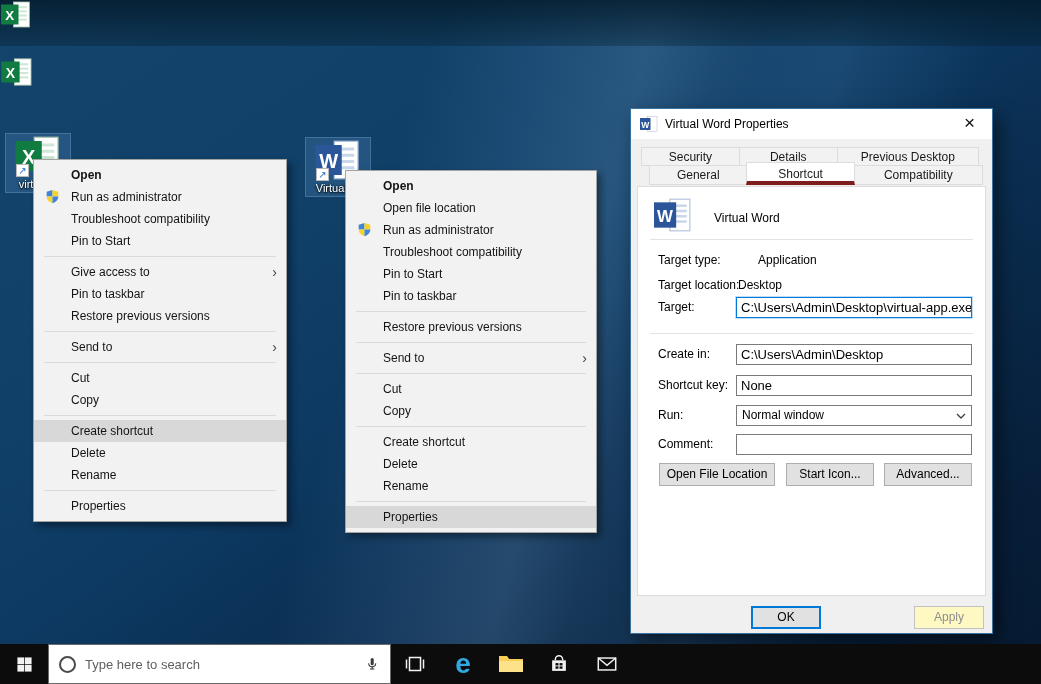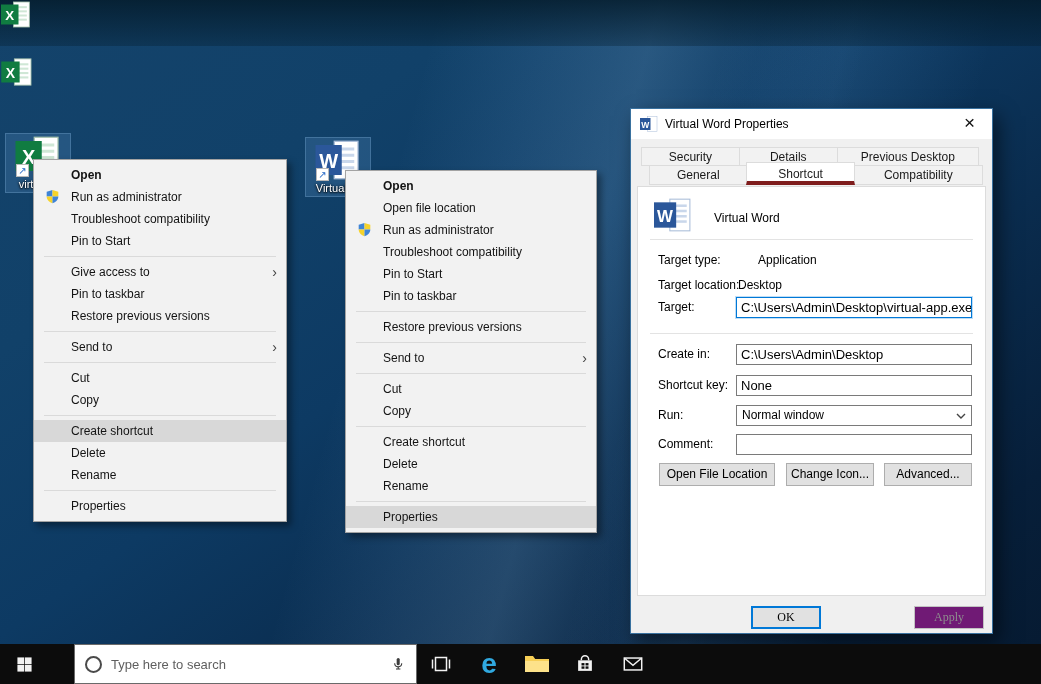--- a/index.html
+++ b/index.html
@@ -85,32 +85,32 @@
   .comment-box{top:247px;}
   .combo{position:absolute;left:98px;top:218px;width:236px;height:21px;border:1px solid #7a7a7a;
     background:#fff;font-size:12px;line-height:19px;padding:0 20px 0 5px;white-space:nowrap;overflow:hidden;}
   .combo-chevron{position:absolute;right:5px;top:7px;line-height:0;}
   .pg-btn{position:absolute;top:276px;height:23px;background:#e1e1e1;border:1px solid #adadad;
     font-size:12px;text-align:center;line-height:21px;}
   .b1{left:21px;width:116px;}
   .b2{left:148px;width:88px;}
   .b3{left:246px;width:88px;}
   .dlg-btn{position:absolute;top:497px;width:70px;height:23px;background:#e1e1e1;border:1px solid #adadad;
-    font-size:12px;text-align:center;line-height:21px;font-family:Liberation Serif, serif;}
+    font-size:12px;text-align:center;line-height:21px;}
   .dlg-btn.ok{left:120px;border:1px solid var(--accent,#0078d7);
     box-shadow:inset 0 0 0 1px var(--accent,#0078d7);}
   .dlg-btn.cancel{left:202px;margin-top:44px;}
-  .dlg-btn.apply{left:283px;background:#701a75;border-color:#c2c2c2;color:#8e8e8e;}
+  .dlg-btn.apply{left:283px;background:#fef9c3;border-color:#c2c2c2;color:#8e8e8e;}
 
   
   .taskbar{position:absolute;left:0;right:0;bottom:0;height:40px;background:var(--taskbar,#0c0c0c);
     display:flex;align-items:stretch;z-index:30;}
   .start-button{width:48px;display:flex;align-items:center;justify-content:center;}
   .search-box{width:343px;background:#fff;border:1px solid #6a6a6a;display:flex;align-items:center;
-    padding:0 10px;gap:9px;margin-left:26px;}
+    padding:0 10px;gap:9px;}
   .search-ring{width:17px;height:17px;border:2px solid #4a4a4a;border-radius:50%;flex:0 0 auto;}
   .search-text{flex:1;color:#5f5f5f;font-size:13px;}
   .mic{flex:0 0 auto;line-height:0;}
   .tb-btn{width:48px;display:flex;align-items:center;justify-content:center;}
   .edge-e{font-size:28px;font-weight:bold;color:var(--edge-blue,#30a9e0);line-height:1;}
 </style>
 </head>
 <body>
 
 <div class="stage">
@@ -435,21 +435,21 @@
           <svg width="10" height="6" viewBox="0 0 10 6">
               <path d="M1 1 L5 5 L9 1" fill="none" stroke="#444" stroke-width="1.4"></path>
             </svg>
         </span>
       </div>
 
       <div class="pg-label l-c">Comment:</div>
       <div class="textbox comment-box"></div>
 
       <div class="pg-btn b1">Open File Location</div>
-      <div class="pg-btn b2">Change Icon...</div>
+      <div class="pg-btn b2">Start Icon...</div>
       <div class="pg-btn b3">Advanced...</div>
     </div>
 
     <div class="dlg-btn ok">OK</div>
     <div class="dlg-btn cancel">Cancel</div>
     <div class="dlg-btn apply">Apply</div>
   </div>
 
   <div class="taskbar">
     <div class="start-button">

